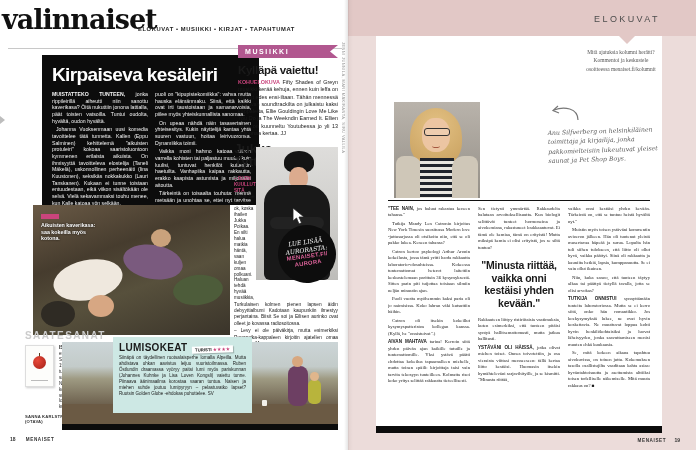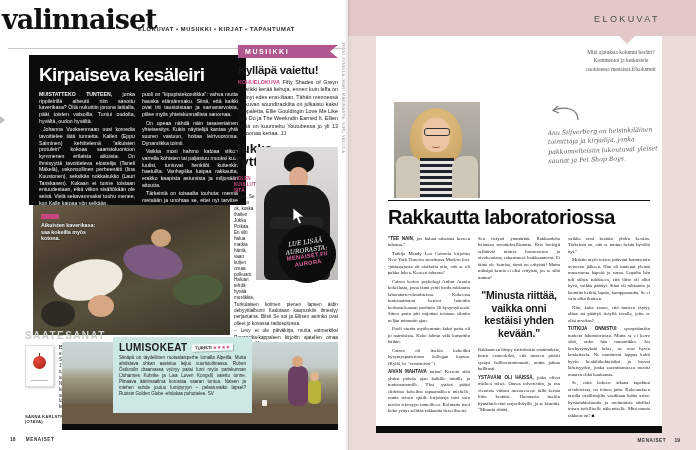--- a/index.html
+++ b/index.html
@@ -9,21 +9,21 @@
 
   
   .lp-script{left:2px;top:4px;font-family:"DejaVu Serif",serif;font-weight:bold;
              font-size:27px;letter-spacing:-1px;color:#111;}
   .lp-cats{left:138px;top:26px;font-size:5.8px;font-weight:bold;letter-spacing:.6px;color:#222;}
   .lp-rule{left:8px;top:48px;width:334px;border-top:1px solid #c8c8c8;}
   .lp-chevron{left:0;top:116px;width:0;height:0;border-top:4px solid transparent;
               border-bottom:4px solid transparent;border-left:5px solid #bdbdbd;}
   .vert-credit{left:341px;top:42px;writing-mode:vertical-rl;font-size:4px;color:#9a9a9a;letter-spacing:.4px;}
 
-  .review{left:29px;top:55px;width:217px;height:150px;background:#0c0c0c;color:#f4f4f4;
+  .review{left:42px;top:55px;width:217px;height:150px;background:#0c0c0c;color:#f4f4f4;
           padding:9px 8px 5px 10px;box-sizing:border-box;overflow:hidden;}
   .review h1{margin:0 0 5px 0;font-size:19px;letter-spacing:-.6px;color:#fff;}
   .rv-cols{display:flex;gap:7px;}
   .rv-col{width:50%;font-size:5.2px;line-height:1.28;text-align:justify;}
   .rvp{margin:0 0 2px 0;}
   .ind{text-indent:4px;}
   .lead-w{font-weight:bold;}
 
   .camp{left:33px;top:205px;width:197px;height:130px;overflow:hidden;
         background:linear-gradient(160deg,#6a5a46 0%,#463c2e 35%,#57503c 60%,#3a342a 100%);}
@@ -79,21 +79,21 @@
   .t-man-glasses{position:absolute;left:119px;top:18px;width:12px;height:3px;background:#111;border-radius:2px;}
   .t-woman-body{position:absolute;left:226px;top:24px;width:20px;height:40px;background:#6d3f63;border-radius:8px;}
   .t-woman-head{position:absolute;left:230px;top:14px;width:11px;height:11px;background:#d8a77f;border-radius:50%;}
   .t-child{position:absolute;left:246px;top:38px;width:13px;height:24px;background:#b8b43c;border-radius:5px;}
   .t-child-head{position:absolute;left:248px;top:30px;width:9px;height:9px;background:#e0b68c;border-radius:50%;}
   .t-table{position:absolute;left:0;top:62px;width:276px;height:20px;background:#6b5a44;}
   .t-cup{position:absolute;top:58px;width:5px;height:6px;background:#f2f0ea;border-radius:1px;}
 
   .lumi{left:113px;top:337px;width:139px;height:76px;background:#cde8e4;padding:5px 6px;
         box-sizing:border-box;overflow:hidden;z-index:3;}
-  .lumi-head{display:flex;align-items:center;}
+  .lumi-head{display:flex;align-items:flex-end;}
   .lumi h3{margin:0;font-size:10px;font-weight:bold;letter-spacing:.3px;}
   .lumi-badge{margin-left:5px;background:#fff;padding:1px 3px;font-size:4.3px;font-weight:bold;
               box-shadow:1px 1px 1px rgba(0,0,0,.25);white-space:nowrap;transform:rotate(-2deg);}
   .lumi-stars{color:#c9447c;letter-spacing:.5px;}
   .lumi-body{margin-top:2px;font-size:4.5px;line-height:1.32;text-align:justify;}
 
   .lp-foot{left:10px;top:436px;font-size:4.6px;color:#333;}
   .lp-foot .pg{font-weight:bold;font-size:5px;}
   .lp-foot .brand{margin-left:9px;font-weight:bold;letter-spacing:.6px;}
 
@@ -267,21 +267,20 @@
         <div class="au-card2"></div>
       </div>
 
       <svg class="arrow-svg" width="34" height="22" viewBox="0 0 34 22">
         <path d="M30,18 C30,6 16,4 6,8" fill="none" stroke="#777" stroke-width="1.2"></path>
         <path d="M10,4 L5,8.5 L11,11" fill="none" stroke="#777" stroke-width="1.2"></path>
       </svg>
       <div class="handnote">Anu Silfverberg on helsinkiläinen toimittaja ja kirjailija, jonka pakkomielteisiin lukeutuvat yleiset saunat ja Pet Shop Boys.</div>
 
       <div class="article">
-        <h1>Rakkautta laboratoriossa</h1>
         <div class="c3">
           <div class="c">
             <p><span class="lead-s">"TEE NÄIN,</span><span> jos haluat rakastua keneen tahansa."</span></p>
             <p class="ind"><span>Tutkija Mandy Len Catronin kirjoitus New York Timesin suositussa Modern love -juttusarjassa oli otsikoitu niin, että se oli pakko lukea. Keneen tahansa?</span></p>
             <p class="ind"><span>Catron kertoo psykologi Arthur Aronin kokeilusta, jossa tämä yritti luoda rakkautta laboratorio-olosuhteissa. Kokeessa tuntemattomat heterot laitettiin keskustelemaan parittain 36 kysymyksestä. Sitten parin piti tuijottaa toisiaan silmiin neljän minuutin ajan.</span></p>
             <p class="ind"><span>Puoli vuotta myöhemmin kaksi paria oli jo naimisissa. Koko labran väki kutsuttiin häihin.</span></p>
             <p class="ind"><span>Catron oli itsekin kokeillut kysymyspatteristoa kollegan kanssa. (Kyllä, he "onnistuivat".)</span></p>
             <p><span class="lead-s">AIVAN MAHTAVA</span><span> tarina! Kerroin siitä yhden päivän ajan kaikille tutuille ja tuntemattomille. Yksi ystävä päätti ehdottaa kokeilua tapaamalleen miehelle, mutta toinen epäili: kirjoittaja taisi vain tarvita tekosyyn tunteilleen. Kolmatta risoi koko yritys selittää rakkautta tieteellisesti.</span></p>
           </div>
           <div class="c">

